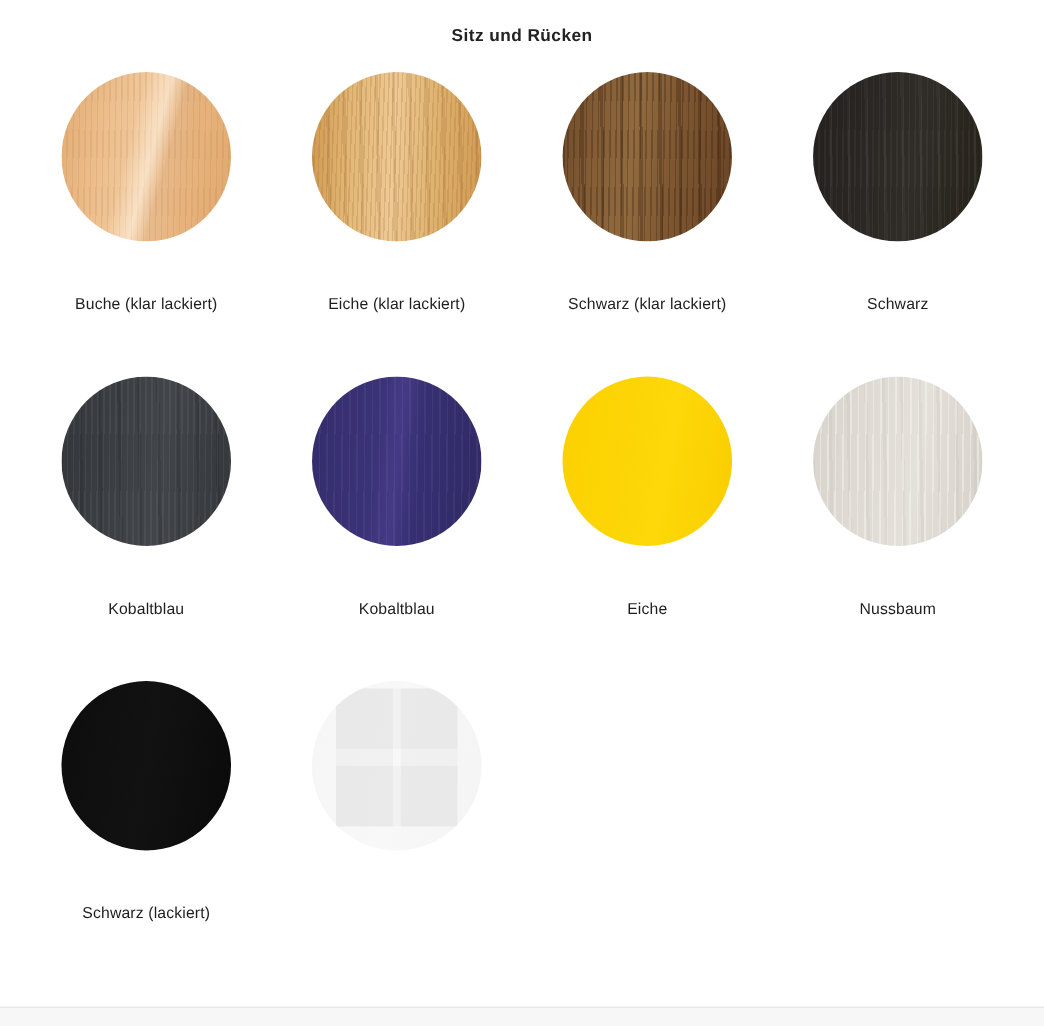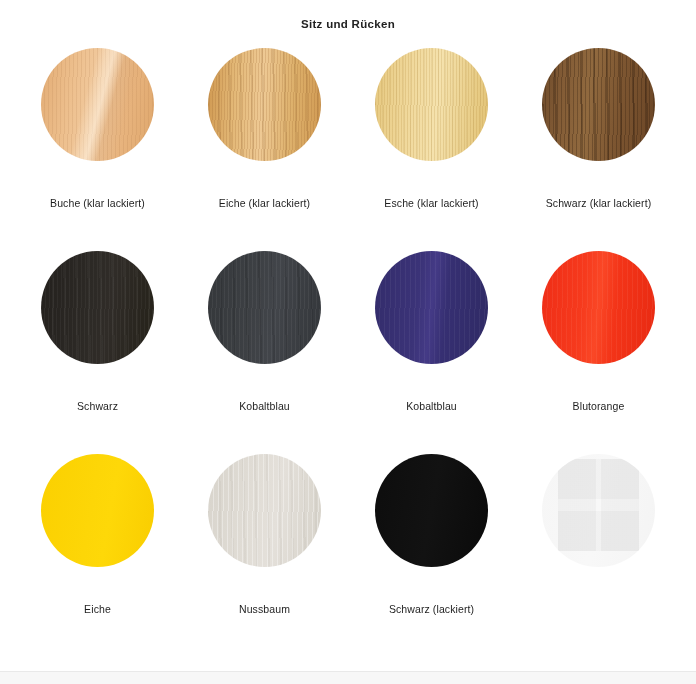--- a/index.html
+++ b/index.html
@@ -273,26 +273,20 @@
         </div>
         <div class="swatch-label">Buche (klar lackiert)</div>
       </li>
       <li class="swatch-cell">
         <div class="swatch-circle tex-eiche">
           <span class="grain"></span>
         </div>
         <div class="swatch-label">Eiche (klar lackiert)</div>
       </li>
       <li class="swatch-cell">
-        <div class="swatch-circle tex-esche">
-          <span class="grain"></span>
-        </div>
-        <div class="swatch-label">Esche (klar lackiert)</div>
-      </li>
-      <li class="swatch-cell">
         <div class="swatch-circle tex-nussbaum">
           <span class="grain"></span>
         </div>
         <div class="swatch-label">Schwarz (klar lackiert)</div>
       </li>
       <li class="swatch-cell">
         <div class="swatch-circle tex-schwarz">
           <span class="grain"></span>
         </div>
         <div class="swatch-label">Schwarz</div>
@@ -301,26 +295,20 @@
         <div class="swatch-circle tex-graphitgrau">
           <span class="grain"></span>
         </div>
         <div class="swatch-label">Kobaltblau</div>
       </li>
       <li class="swatch-cell">
         <div class="swatch-circle tex-kobaltblau">
           <span class="grain"></span>
         </div>
         <div class="swatch-label">Kobaltblau</div>
-      </li>
-      <li class="swatch-cell">
-        <div class="swatch-circle tex-blutorange">
-          <span class="grain"></span>
-        </div>
-        <div class="swatch-label">Blutorange</div>
       </li>
       <li class="swatch-cell">
         <div class="swatch-circle tex-gelb">
           <span class="grain"></span>
         </div>
         <div class="swatch-label">Eiche</div>
       </li>
       <li class="swatch-cell">
         <div class="swatch-circle tex-hellgrau">
           <span class="grain"></span>

